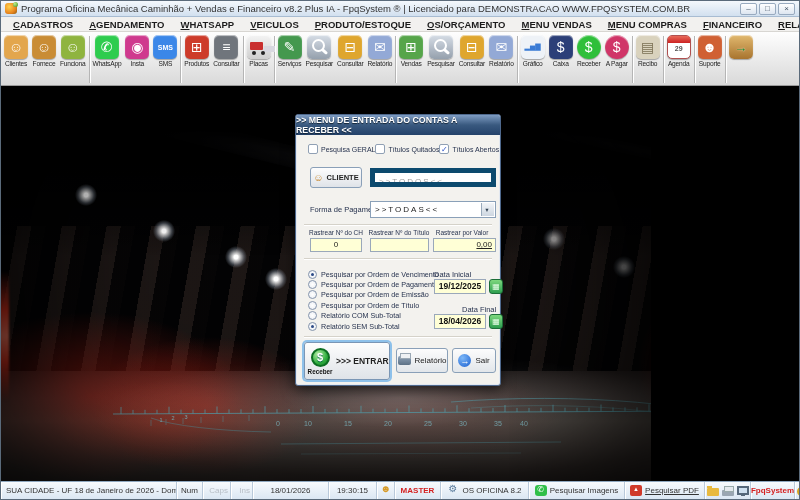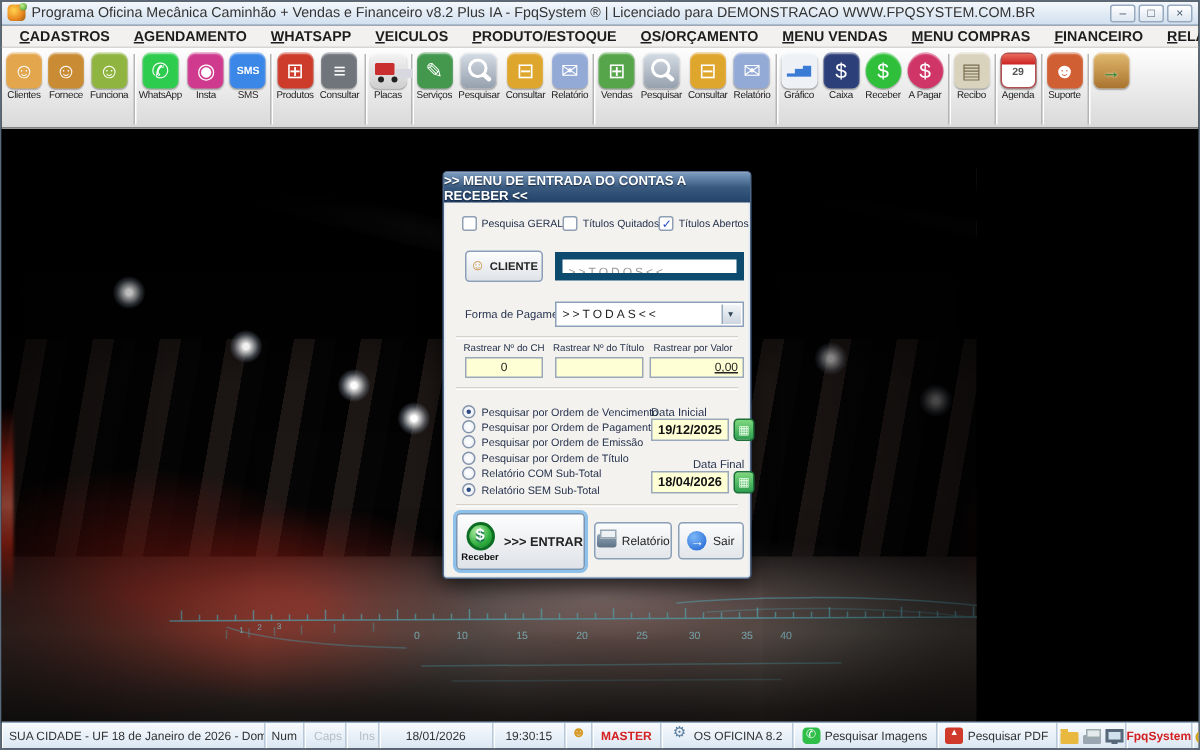--- a/index.html
+++ b/index.html
@@ -527,21 +527,21 @@
         <span>MASTER</span>
       </div>
       <div class="sseg" style="width: 88px;">
         <span class="sic sic-chip-icon"></span>
         <span>OS OFICINA 8.2</span>
       </div>
       <div class="sseg" style="width: 96px;">
         <span class="sic sic-whatsapp-icon"></span>
         <span>Pesquisar Imagens</span>
       </div>
-      <div class="sseg" style="width: 80px;">
+      <div class="sseg" style="width: 80px; text-decoration: underline;">
         <span class="sic sic-pdf-icon"></span>
         <span>Pesquisar PDF</span>
       </div>
       <div class="sseg" style="width: 46px;">
         <span class="sic sic-folder-icon"></span>
         <span class="sic sic-printer-icon"></span>
         <span class="sic sic-monitor-icon"></span>
       </div>
       <div class="sseg red" style="width: 44px;">
         <span>FpqSystem</span>

